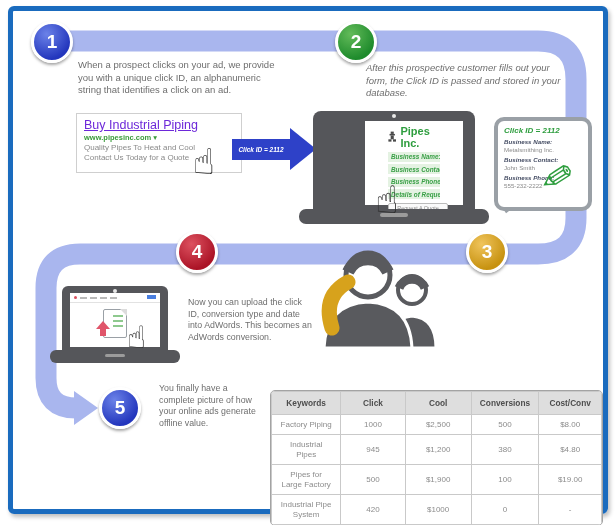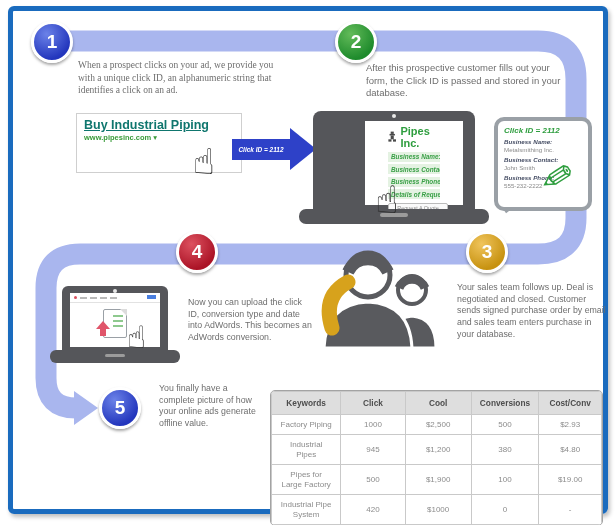--- a/index.html
+++ b/index.html
@@ -15,30 +15,30 @@
          box-shadow:0 2px 3px rgba(0,0,0,.35);}
   .b-blue{background:radial-gradient(circle at 35% 28%,#6b82e8,#2336bd 72%);}
   .b-green{background:radial-gradient(circle at 35% 28%,#63bb5a,#1e8b2c 72%);}
   .b-red{background:radial-gradient(circle at 35% 28%,#dd5260,#ab1326 72%);}
   .b-gold{background:radial-gradient(circle at 35% 28%,#f0c45c,#c79210 72%);}
   .pos1{left:31px;top:21px;} .pos2{left:335px;top:21px;} .pos4{left:176px;top:231px;}
   .pos3{left:466px;top:231px;} .pos5{left:99px;top:387px;}
 
   
   .step-text{position:absolute;color:#6e6e6e;line-height:1.33;}
-  .t1{left:78px;top:59px;width:205px;font-size:9.5px;font-family:Liberation Serif, serif;}
-  .t2{left:366px;top:62px;width:200px;font-size:9.5px;}
+  .t1{left:78px;top:59px;width:205px;font-size:9.5px;}
+  .t2{left:366px;top:62px;width:200px;font-size:9.5px;font-style:italic;}
   .t3{left:457px;top:282px;width:150px;font-size:8.8px;}
   .t4{left:188px;top:297px;width:124px;font-size:8.8px;}
   .t5{left:159px;top:383px;width:102px;font-size:8.8px;}
 
   
   .ad-card{position:absolute;left:76px;top:113px;width:150px;height:50px;background:#fff;
            border:1px solid #cfcfcf;padding:4px 7px;}
-  .ad-title{font-size:12.5px;font-weight:bold;color:#0f766e;text-decoration:underline;white-space:nowrap;}
+  .ad-title{font-size:12.5px;font-weight:normal;color:#6d28d9;text-decoration:underline;white-space:nowrap;}
   .ad-url{font-size:7.5px;font-weight:bold;color:#3a9b3a;margin-top:1px;}
   .ad-line{font-size:8px;color:#8a8a8a;margin-top:1px;white-space:nowrap;}
 
   
   .click-arrow-body{position:absolute;left:232px;top:139px;width:58px;height:21px;background:#2e41c8;
                     display:flex;align-items:center;justify-content:center;}
   .click-arrow-label{color:#fff;font-size:6.5px;font-weight:bold;font-style:italic;white-space:nowrap;}
   .click-arrow-head{position:absolute;left:290px;top:128px;width:0;height:0;
                     border-left:26px solid #2e41c8;border-top:21px solid transparent;border-bottom:21px solid transparent;}
 
@@ -122,27 +122,28 @@
     </div>
   <div class="badge b-red pos4">
       <span>4</span>
     </div>
   <div class="badge b-blue pos5">
       <span>5</span>
     </div>
 
   <div class="step-text t1">When a prospect clicks on your ad, we provide you with a unique click ID, an alphanumeric string that identifies a click on an ad.</div>
   <div class="step-text t2">After this prospective customer fills out your form, the Click ID is passed and stored in your database.</div>
-  <div class="step-text t3">Your sales team follows up. Deal is negotiated and closed. Customer sends signed purchase order by email and sales team enters purchase in your database.</div>
   <div class="step-text t5">You finally have a complete picture of how your online ads generate offline value.</div>
   <div class="step-text t4">Now you can upload the click ID, conversion type and date into AdWords. This becomes an AdWords conversion.</div>
 
   <div class="ad-card">
     <div class="ad-title">Buy Industrial Piping</div>
     <div class="ad-url"><span>www.pipesinc.com</span> <span>▾</span></div>
+    <div class="ad-line">Quality Pipes To Heat and Cool</div>
+    <div class="ad-line">Contact Us Today for a Quote</div>
   </div>
   <div class="cursor cur-ad">☝</div>
 
   <div class="click-arrow-body">
     <span class="click-arrow-label">Click ID = 2112</span>
   </div>
   <div class="click-arrow-head"></div>
 
   <div class="laptop2">
     <div class="cam-dot"></div>
@@ -231,21 +232,21 @@
           <th>Conversions</th>
           <th>Cost/Conv</th>
         </tr>
       </thead>
       <tbody>
         <tr>
           <td class="kw">Factory Piping</td>
             <td>1000</td>
             <td>$2,500</td>
             <td>500</td>
-            <td>$2.93</td>
+            <td>$8.00</td>
         </tr>
         <tr>
           <td class="kw">Industrial Pipes</td>
             <td>945</td>
             <td>$1,200</td>
             <td>380</td>
             <td>$4.80</td>
         </tr>
         <tr>
           <td class="kw">Pipes for Large Factory</td>

